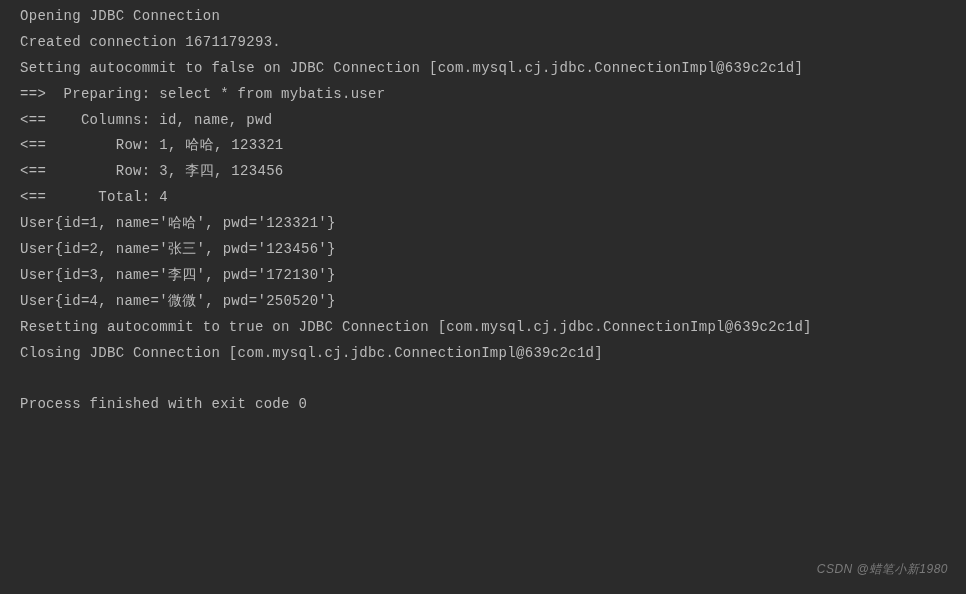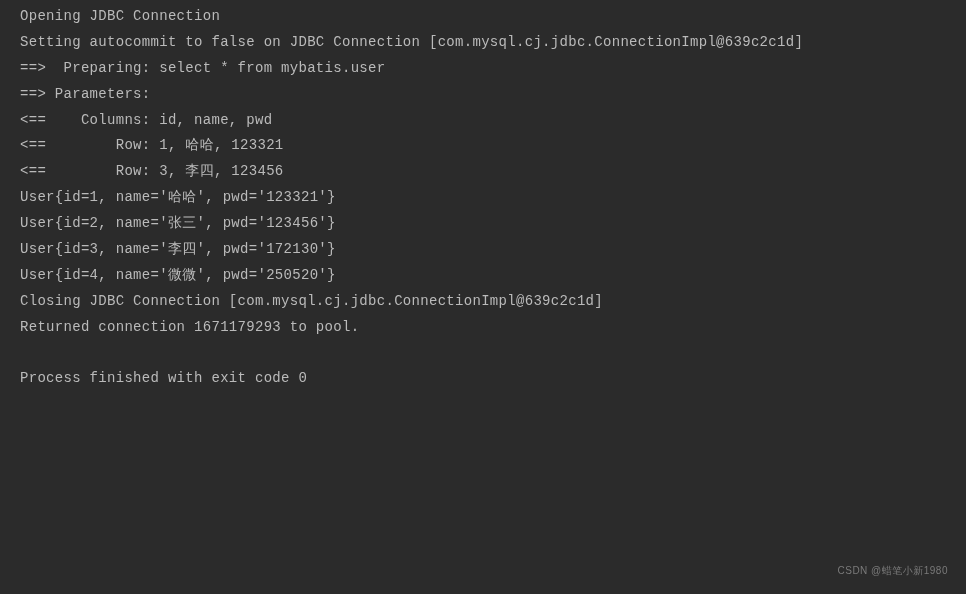--- a/index.html
+++ b/index.html
@@ -24,39 +24,41 @@
       letter-spacing: 0.3px;
     }
     .blank-line {
       height: 1.85em;
     }
     .watermark {
       position: absolute;
       bottom: 14px;
       right: 18px;
       color: #7a7a7a;
-      font-size: 10px;
+      font-size: 12px;
       font-family: -apple-system, 'Segoe UI', sans-serif;
       letter-spacing: 0.5px;
+      font-style: italic;
     }
   </style>
 </head>
 <body>
 
 <div>
   <div class="console-line">Opening JDBC Connection</div>
+  <div class="console-line">Created connection 1671179293.</div>
   <div class="console-line">Setting autocommit to false on JDBC Connection [com.mysql.cj.jdbc.ConnectionImpl@639c2c1d]</div>
   <div class="console-line">==&gt;  Preparing: select * from mybatis.user</div>
-  <div class="console-line">==&gt; Parameters: </div>
   <div class="console-line">&lt;==    Columns: id, name, pwd</div>
   <div class="console-line">&lt;==        Row: 1, 哈哈, 123321</div>
   <div class="console-line">&lt;==        Row: 3, 李四, 123456</div>
+  <div class="console-line">&lt;==      Total: 4</div>
   <div class="console-line">User{id=1, name='哈哈', pwd='123321'}</div>
   <div class="console-line">User{id=2, name='张三', pwd='123456'}</div>
   <div class="console-line">User{id=3, name='李四', pwd='172130'}</div>
   <div class="console-line">User{id=4, name='微微', pwd='250520'}</div>
+  <div class="console-line">Resetting autocommit to true on JDBC Connection [com.mysql.cj.jdbc.ConnectionImpl@639c2c1d]</div>
   <div class="console-line">Closing JDBC Connection [com.mysql.cj.jdbc.ConnectionImpl@639c2c1d]</div>
-  <div class="console-line">Returned connection 1671179293 to pool.</div>
   <div class="blank-line"></div>
   <div class="console-line">Process finished with exit code 0</div>
 </div>
 
 <div class="watermark">CSDN @蜡笔小新1980</div>
 
 </body></html>

